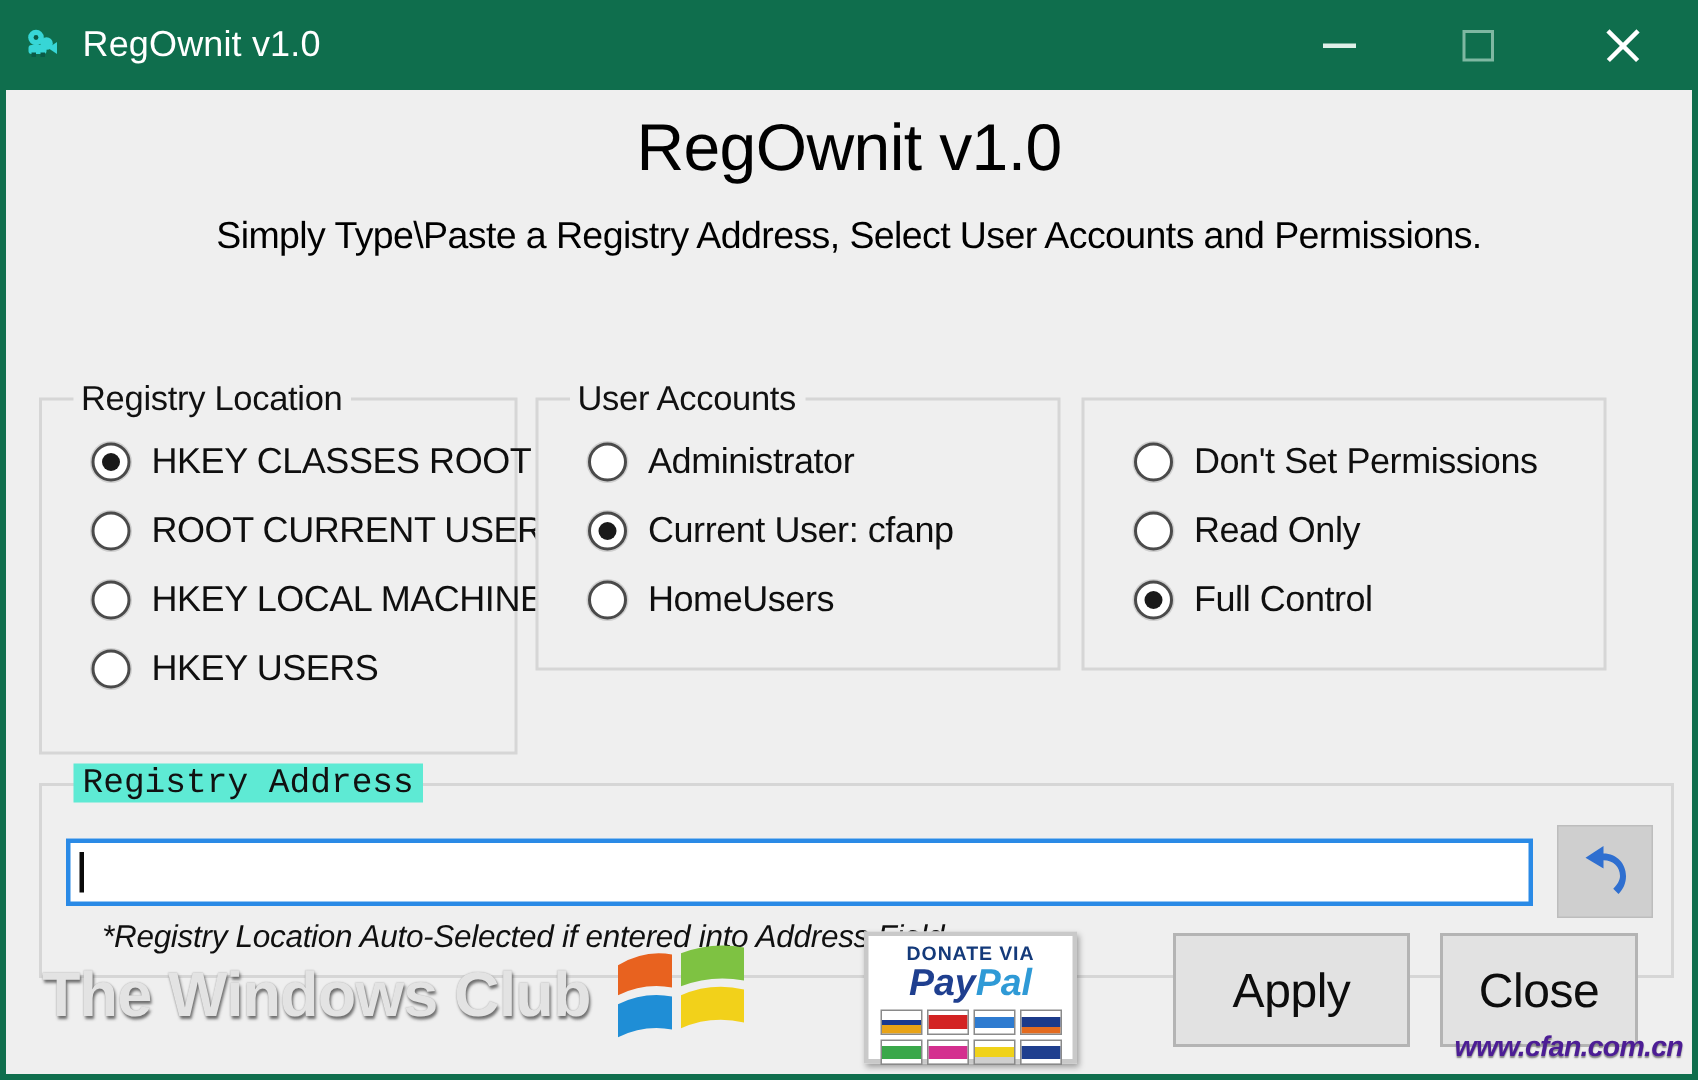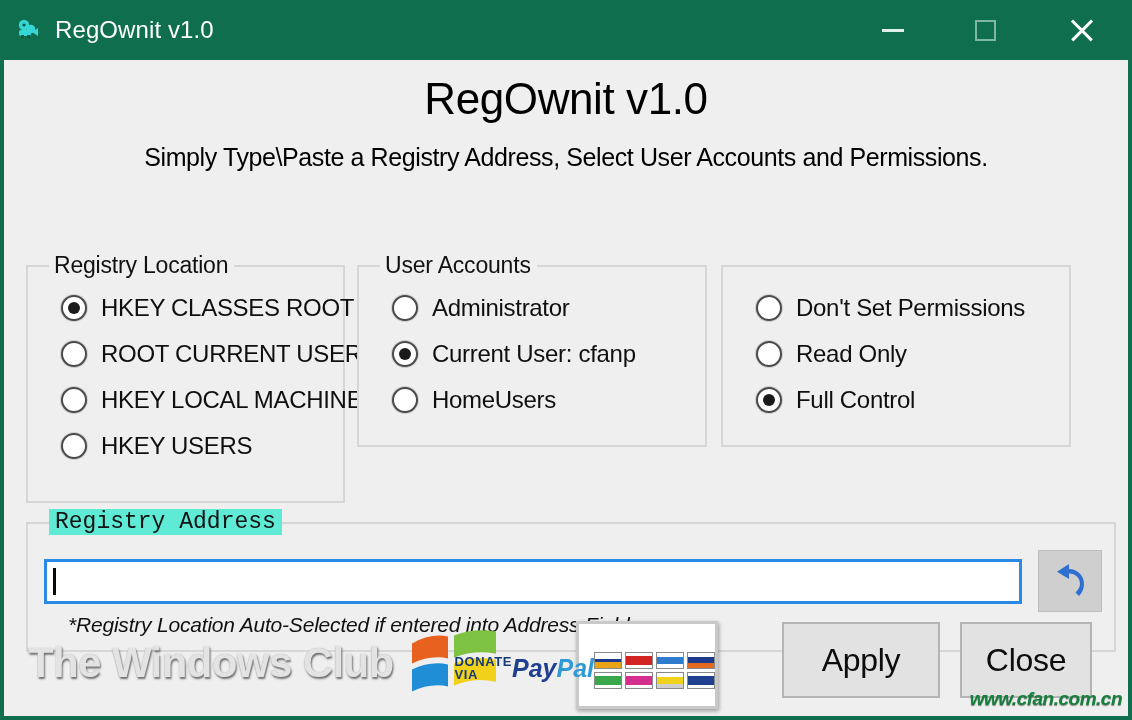--- a/index.html
+++ b/index.html
@@ -244,24 +244,23 @@
   }
 
   .paypal {
     position: absolute;
     left: 572px; top: 13px;
     width: 142px; height: 88px;
     background: #ffffff;
     border: 3px solid #c9c9c9;
     box-shadow: 1px 2px 4px rgba(0,0,0,0.35);
     display: flex;
-    flex-direction: row;
+    flex-direction: column;
     align-items: center;
     padding-top: 5px;
-    justify-content: flex-end;
   }
   .pp-donate {
     font-size: 13px;
     font-weight: bold;
     color: #143a7a;
     letter-spacing: 0.6px;
     line-height: 1;
   }
   .pp-word { line-height: 1; margin-top: 1px; }
   .pp-pay { font-size: 25px; font-style: italic; font-weight: bold; color: #1f3f8f; }
@@ -289,21 +288,21 @@
   }
   .btn-apply { left: 778px; width: 158px; }
   .btn-close { left: 956px; width: 132px; }
 
   .watermark {
     position: absolute;
     right: 6px; bottom: 6px;
     font-size: 19px;
     font-style: italic;
     font-weight: bold;
-    color: #15803d;
+    color: #4c1d95;
     text-shadow: 0 1px 1px rgba(120,120,120,0.9);
     letter-spacing: -0.5px;
     white-space: nowrap;
   }
 </style>
 </head>
 <body>
 
 <div class="window">
 

